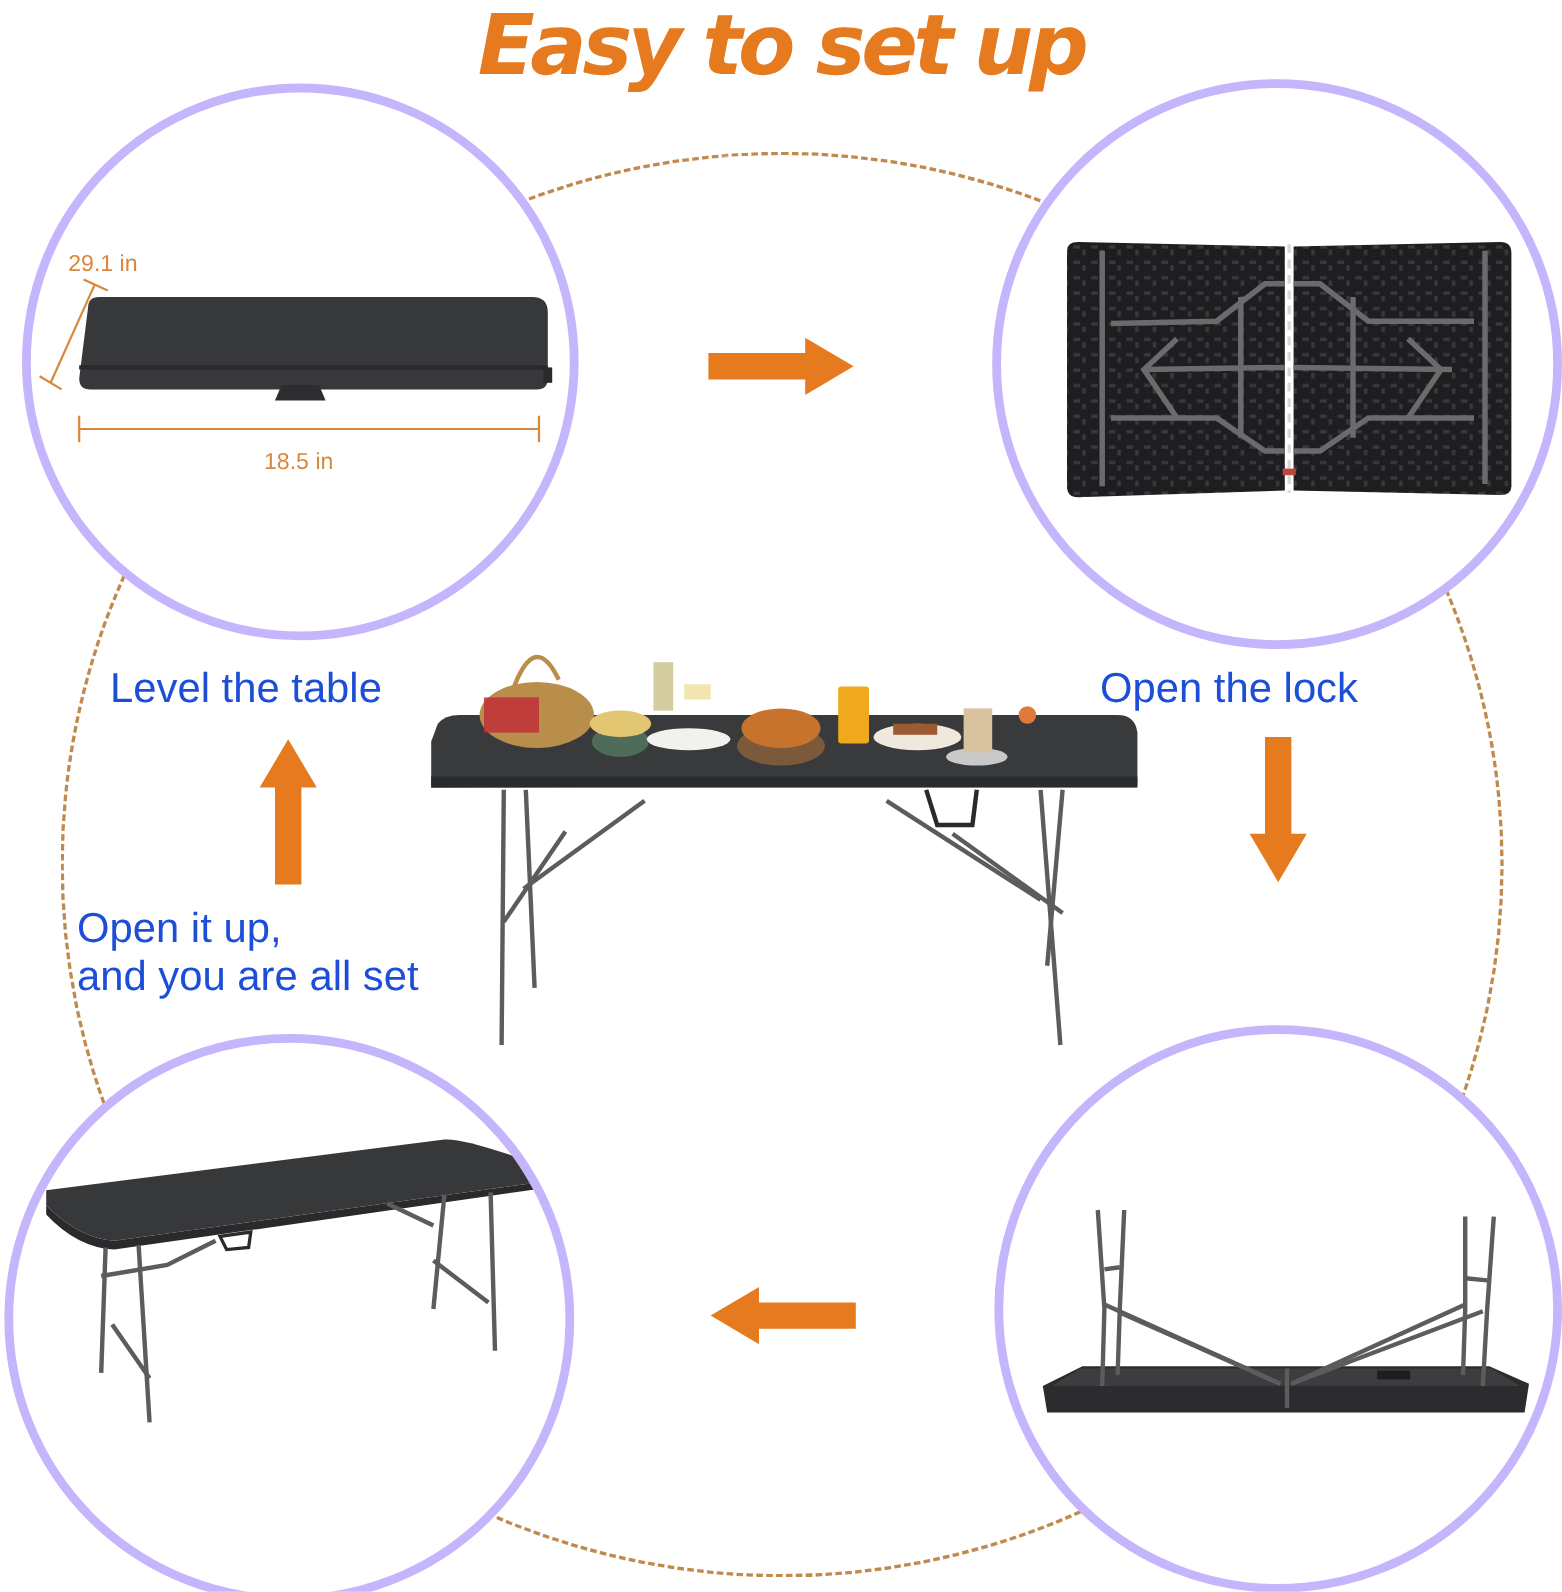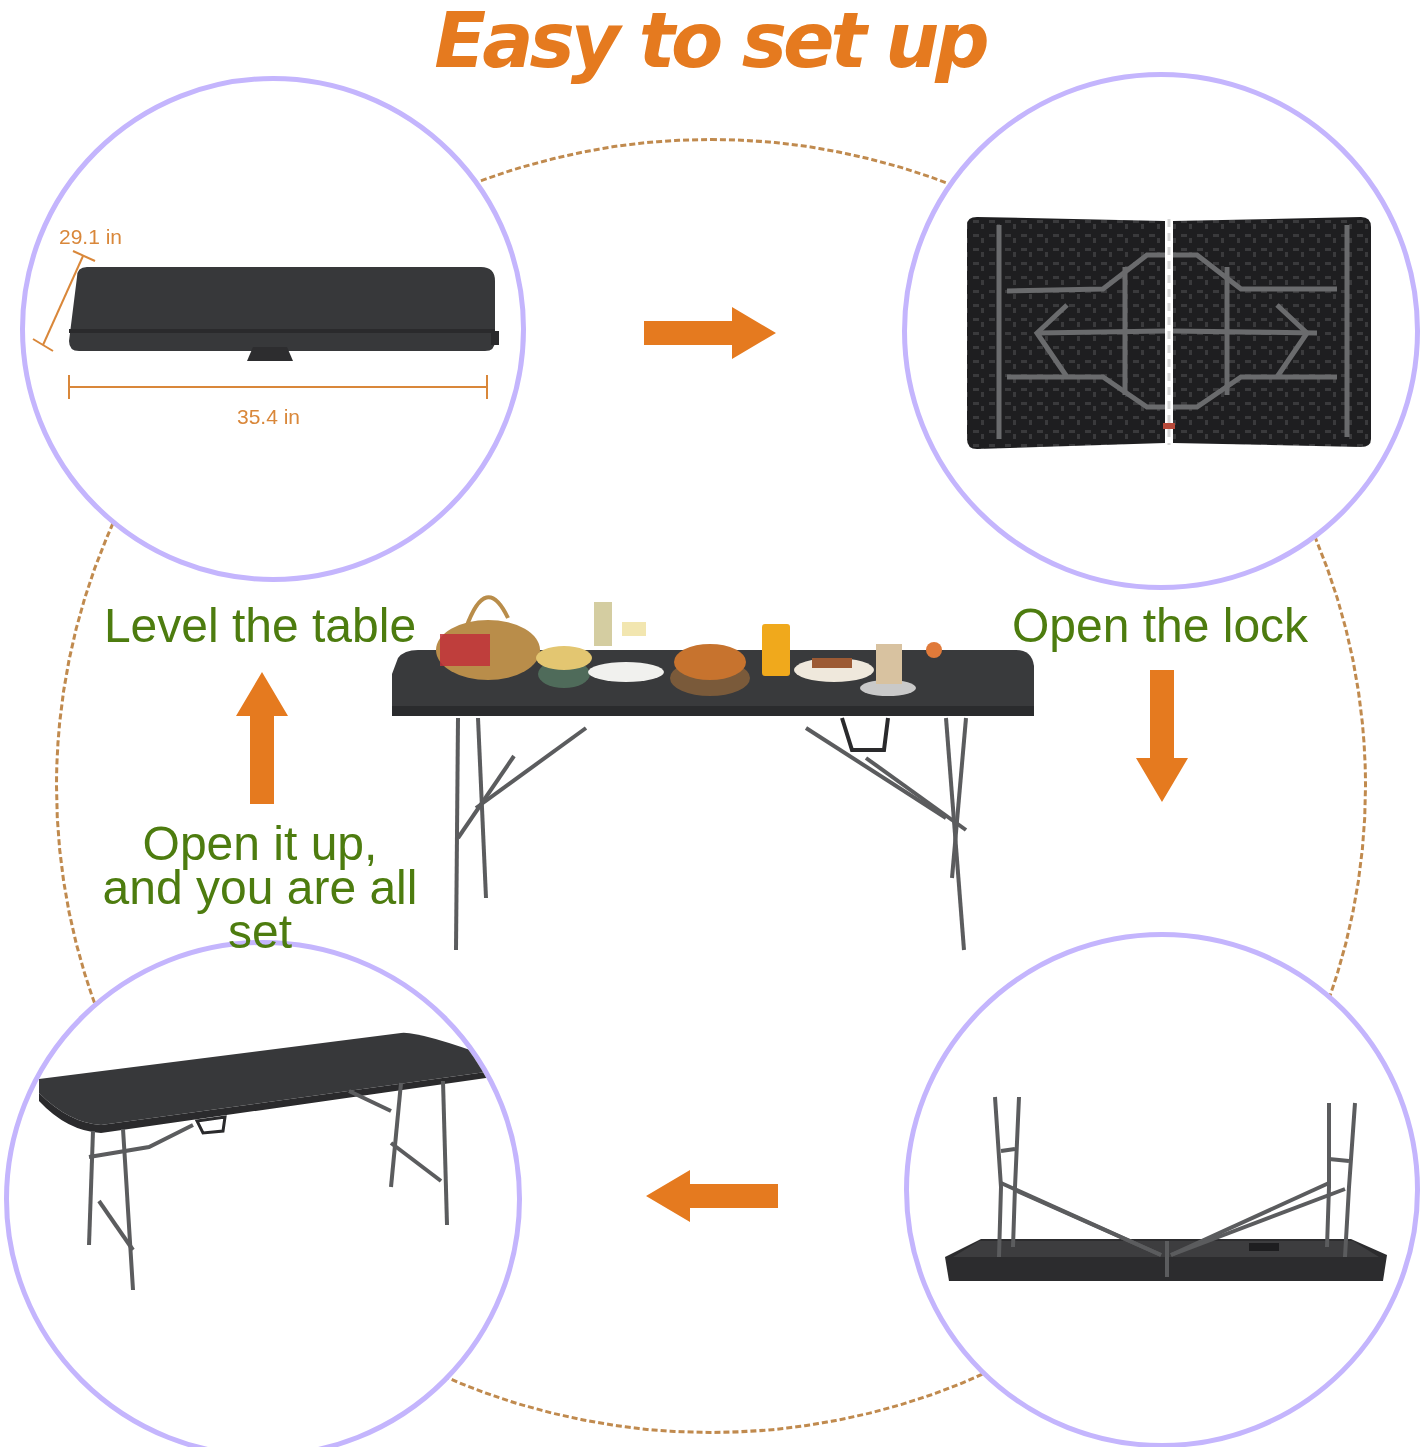--- a/index.html
+++ b/index.html
@@ -1,23 +1,23 @@
 <!DOCTYPE html>
 <html><head>
 <meta charset="utf-8">
 <style>
   html, body { margin:0; padding:0; background:#ffffff; }
   body { width:1420px; height:1447px; position:relative; overflow:hidden;
          font-family:"Liberation Sans", sans-serif; color:#231a12; }
   .abs { position:absolute; }
   .title { left:0; width:1420px; top:-4px; text-align:center; font-family:"DejaVu Sans", sans-serif;
            font-weight:bold; font-style:italic; font-size:76px; letter-spacing:-4px; color:#e57a1f; }
-  .ring { position:absolute; border:5px solid #c4b5fd; border-radius:50%; background:#fff; box-sizing:border-box; overflow:hidden; }
+  .ring { position:absolute; border:8px solid #c4b5fd; border-radius:50%; background:#fff; box-sizing:border-box; overflow:hidden; }
   .dash-ring { position:absolute; border:3px dashed #c08a4e; border-radius:50%; box-sizing:border-box; }
-  .label { position:absolute; text-align:center; font-size:48px; line-height:44px; color:#4d7c0f; }
+  .label { position:absolute; font-size:38px; line-height:44px; color:#1d4ed8; }
   .dim { position:absolute; color:#d9873a; font-size:21px; }
   svg { display:block; }
 </style>
 </head>
 <body>
 
 <div class="dash-ring" style="left:55px; top:138px; width:1312px; height:1296px;"></div>
 
 <div class="abs title">Easy to set up</div>
 
@@ -30,21 +30,21 @@
 
     <line x1="58" y1="175" x2="18" y2="264" stroke="#d9873a" stroke-width="2"></line>
     <line x1="48" y1="170" x2="70" y2="180" stroke="#d9873a" stroke-width="2"></line>
     <line x1="8" y1="258" x2="28" y2="270" stroke="#d9873a" stroke-width="2"></line>
 
     <line x1="44" y1="306" x2="462" y2="306" stroke="#d9873a" stroke-width="2"></line>
     <line x1="44" y1="294" x2="44" y2="318" stroke="#d9873a" stroke-width="2"></line>
     <line x1="462" y1="294" x2="462" y2="318" stroke="#d9873a" stroke-width="2"></line>
   </svg>
   <div class="dim" style="left:34px; top:144px;">29.1 in</div>
-  <div class="dim" style="left:212px; top:324px;">35.4 in</div>
+  <div class="dim" style="left:212px; top:324px;">18.5 in</div>
 </div>
 
 <div class="ring" style="left:902px; top:72px; width:518px; height:518px;">
   <svg width="518" height="518">
     <defs>
       <pattern id="grid" width="16" height="14" patternUnits="userSpaceOnUse">
         <rect width="16" height="14" fill="#1e1e20"></rect>
         <rect x="2" y="3" width="6" height="3" fill="#3a3a3c"></rect>
         <rect x="10" y="7" width="3" height="5" fill="#3a3a3c"></rect>
       </pattern>

